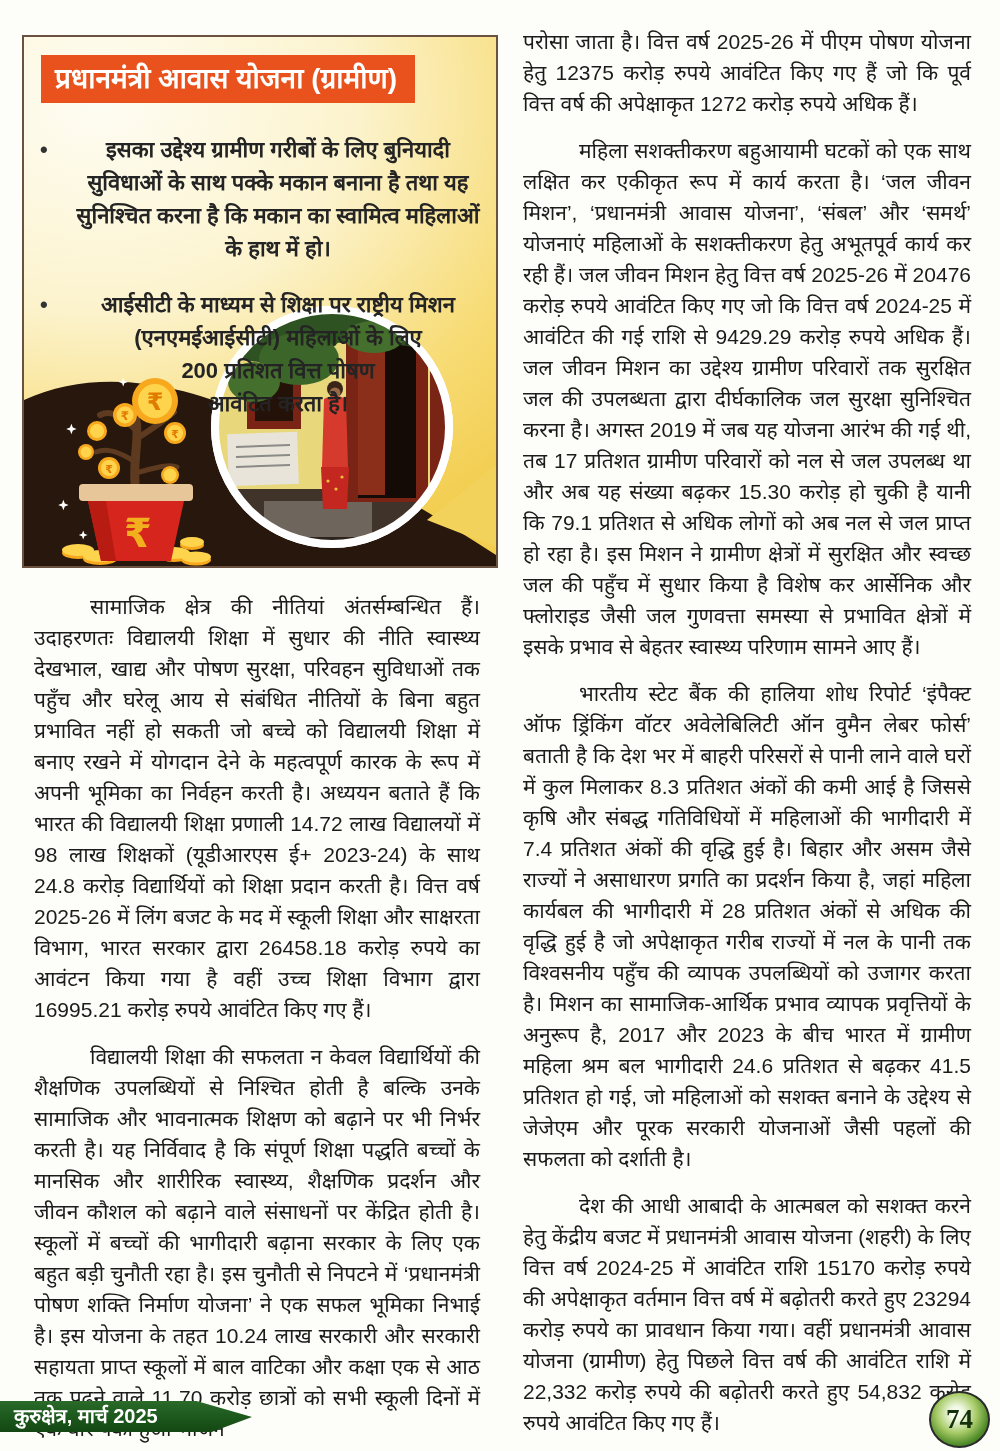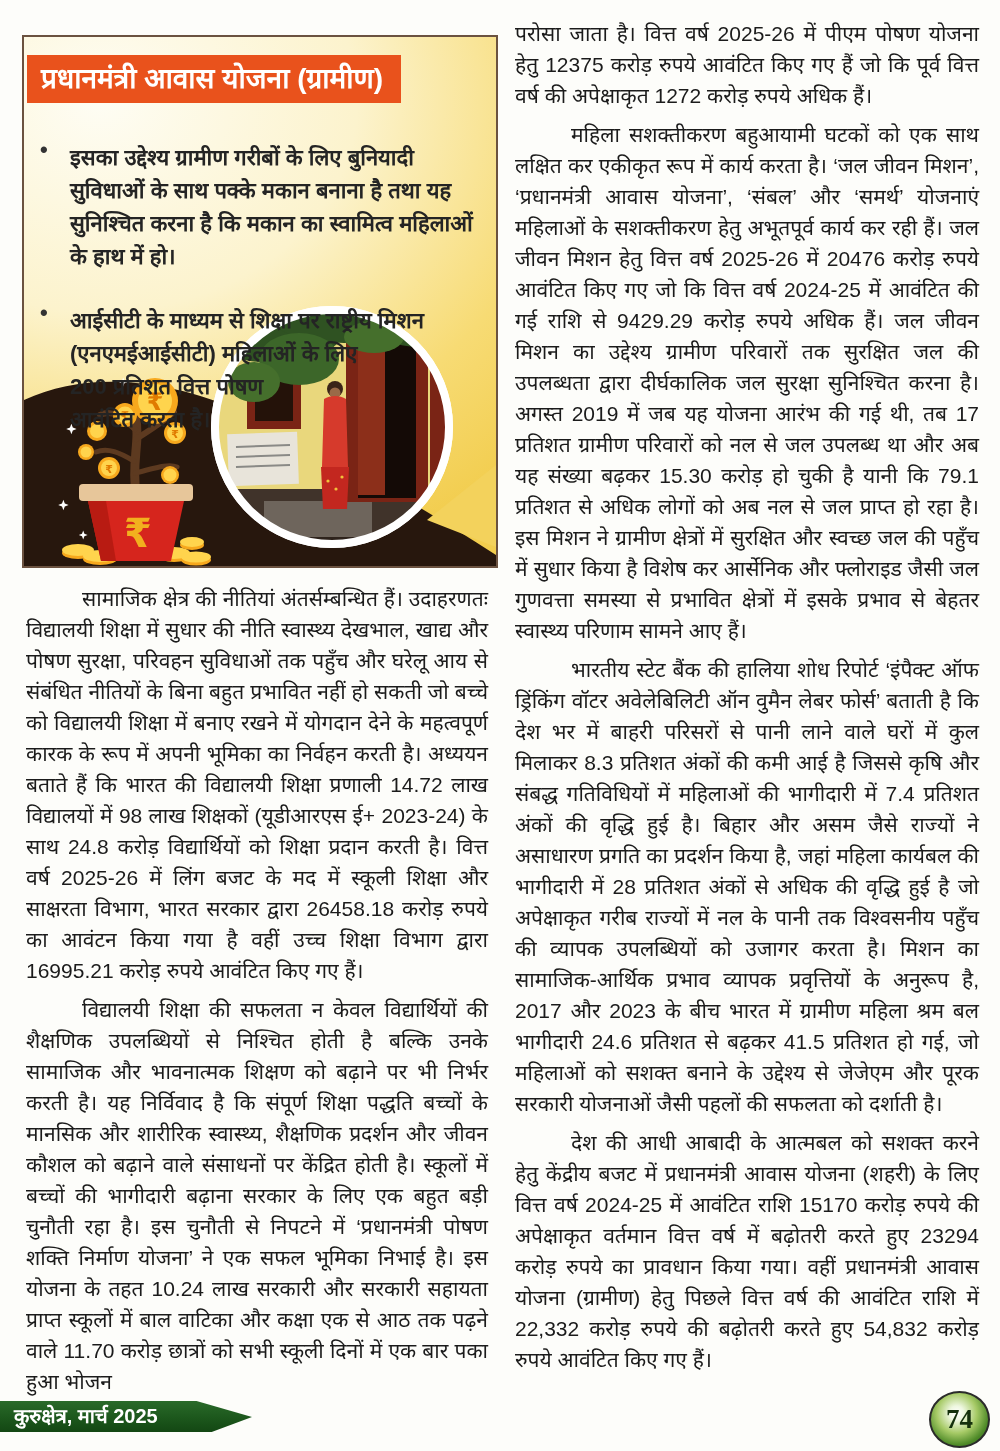--- a/index.html
+++ b/index.html
@@ -2,41 +2,41 @@
 <html><head>
 <meta charset="utf-8">
 <style>
   html,body{margin:0;padding:0;}
   .page{
     position:relative;width:1000px;height:1451px;background:#fdfdfa;
     font-family:"Liberation Sans","DejaVu Sans",sans-serif;overflow:hidden;
   }
   
   .col{position:absolute;font-size:21px;line-height:31px;text-align:justify;color:#1b1b1b;}
-  .col p{margin:8px;}
+  .col p{margin:16px;}
   .col p.indent{text-indent:56px;}
   .col-left{left:18px;top:575px;width:478px;}
   .col-right{left:507px;top:10px;width:480px;}
   
   .figbox{
     position:absolute;left:22px;top:35px;width:476px;height:533px;
     border:2px solid #6b5240;box-sizing:border-box;
     background:radial-gradient(130% 95% at 16% 12%, #fefdf4 0%, #fcf3cd 42%, #f7db74 76%, #f2cd4e 100%);
     overflow:hidden;
   }
   .figbox .illus{position:absolute;left:0;top:0;}
   .figtitle{
-    position:absolute;left:3px;top:18px;height:48px;display:inline-block;
+    position:absolute;left:17px;top:18px;height:48px;display:inline-block;
     background:#e9521c;color:#ffffff;font-weight:bold;font-size:28px;line-height:48px;
     padding:0 18px 0 14px;white-space:nowrap;z-index:4;
   }
   .bullets{position:absolute;left:16px;top:96px;width:446px;z-index:4;}
   .bullet{display:flex;margin-bottom:23px;color:#242424;font-weight:bold;font-size:22px;line-height:33px;}
   .bullet .mark{flex:0 0 30px;font-size:22px;line-height:33px;color:#333;}
-  .bullet .btext{flex:1;white-space:pre-line;text-align:left;margin-top:8px;}
+  .bullet .btext{flex:1;white-space:pre-line;text-align:center;}
   
   .footer-banner{
     position:absolute;left:0;top:1401px;width:252px;height:31px;
     background:linear-gradient(180deg,#2a6a2a 0%,#1c571c 55%,#134713 100%);
     clip-path:polygon(0 0, 78% 0, 100% 52%, 84% 100%, 0 100%);
     color:#ffffff;font-weight:bold;font-size:20px;line-height:31px;padding-left:14px;
     box-sizing:border-box;
   }
   .page-badge{
     position:absolute;left:929px;top:1391px;width:61px;height:57px;border-radius:50%;

